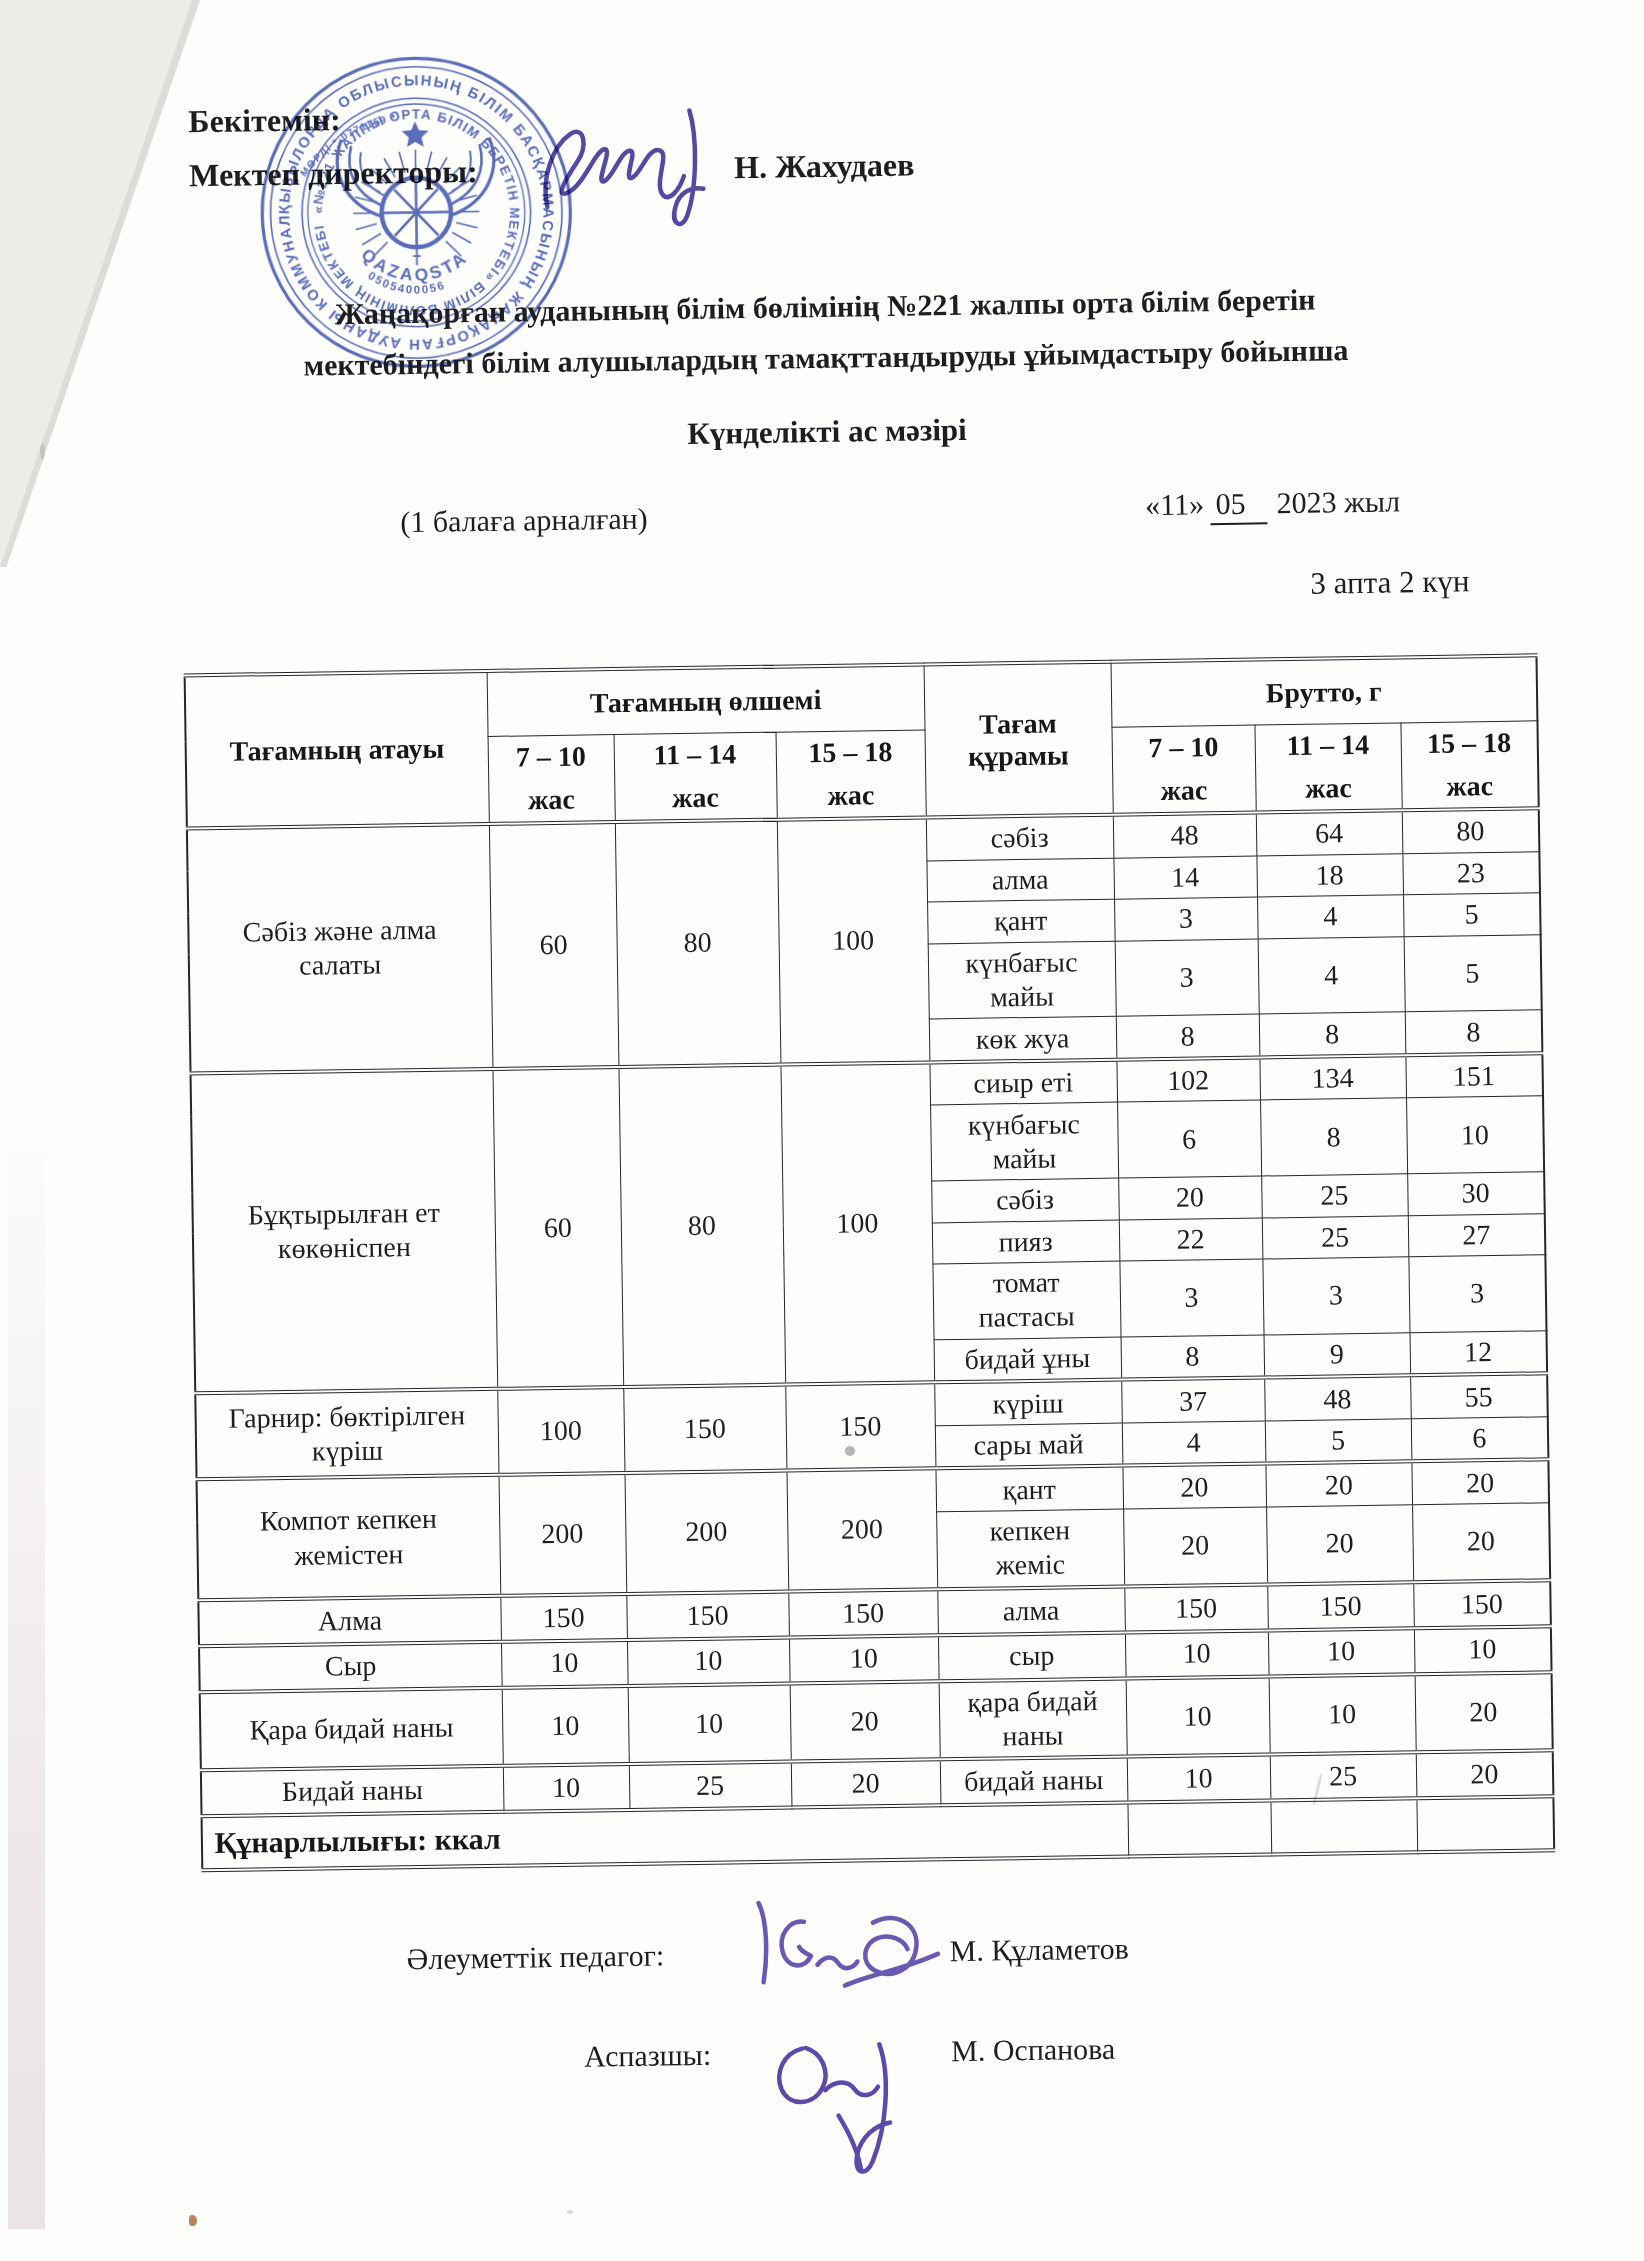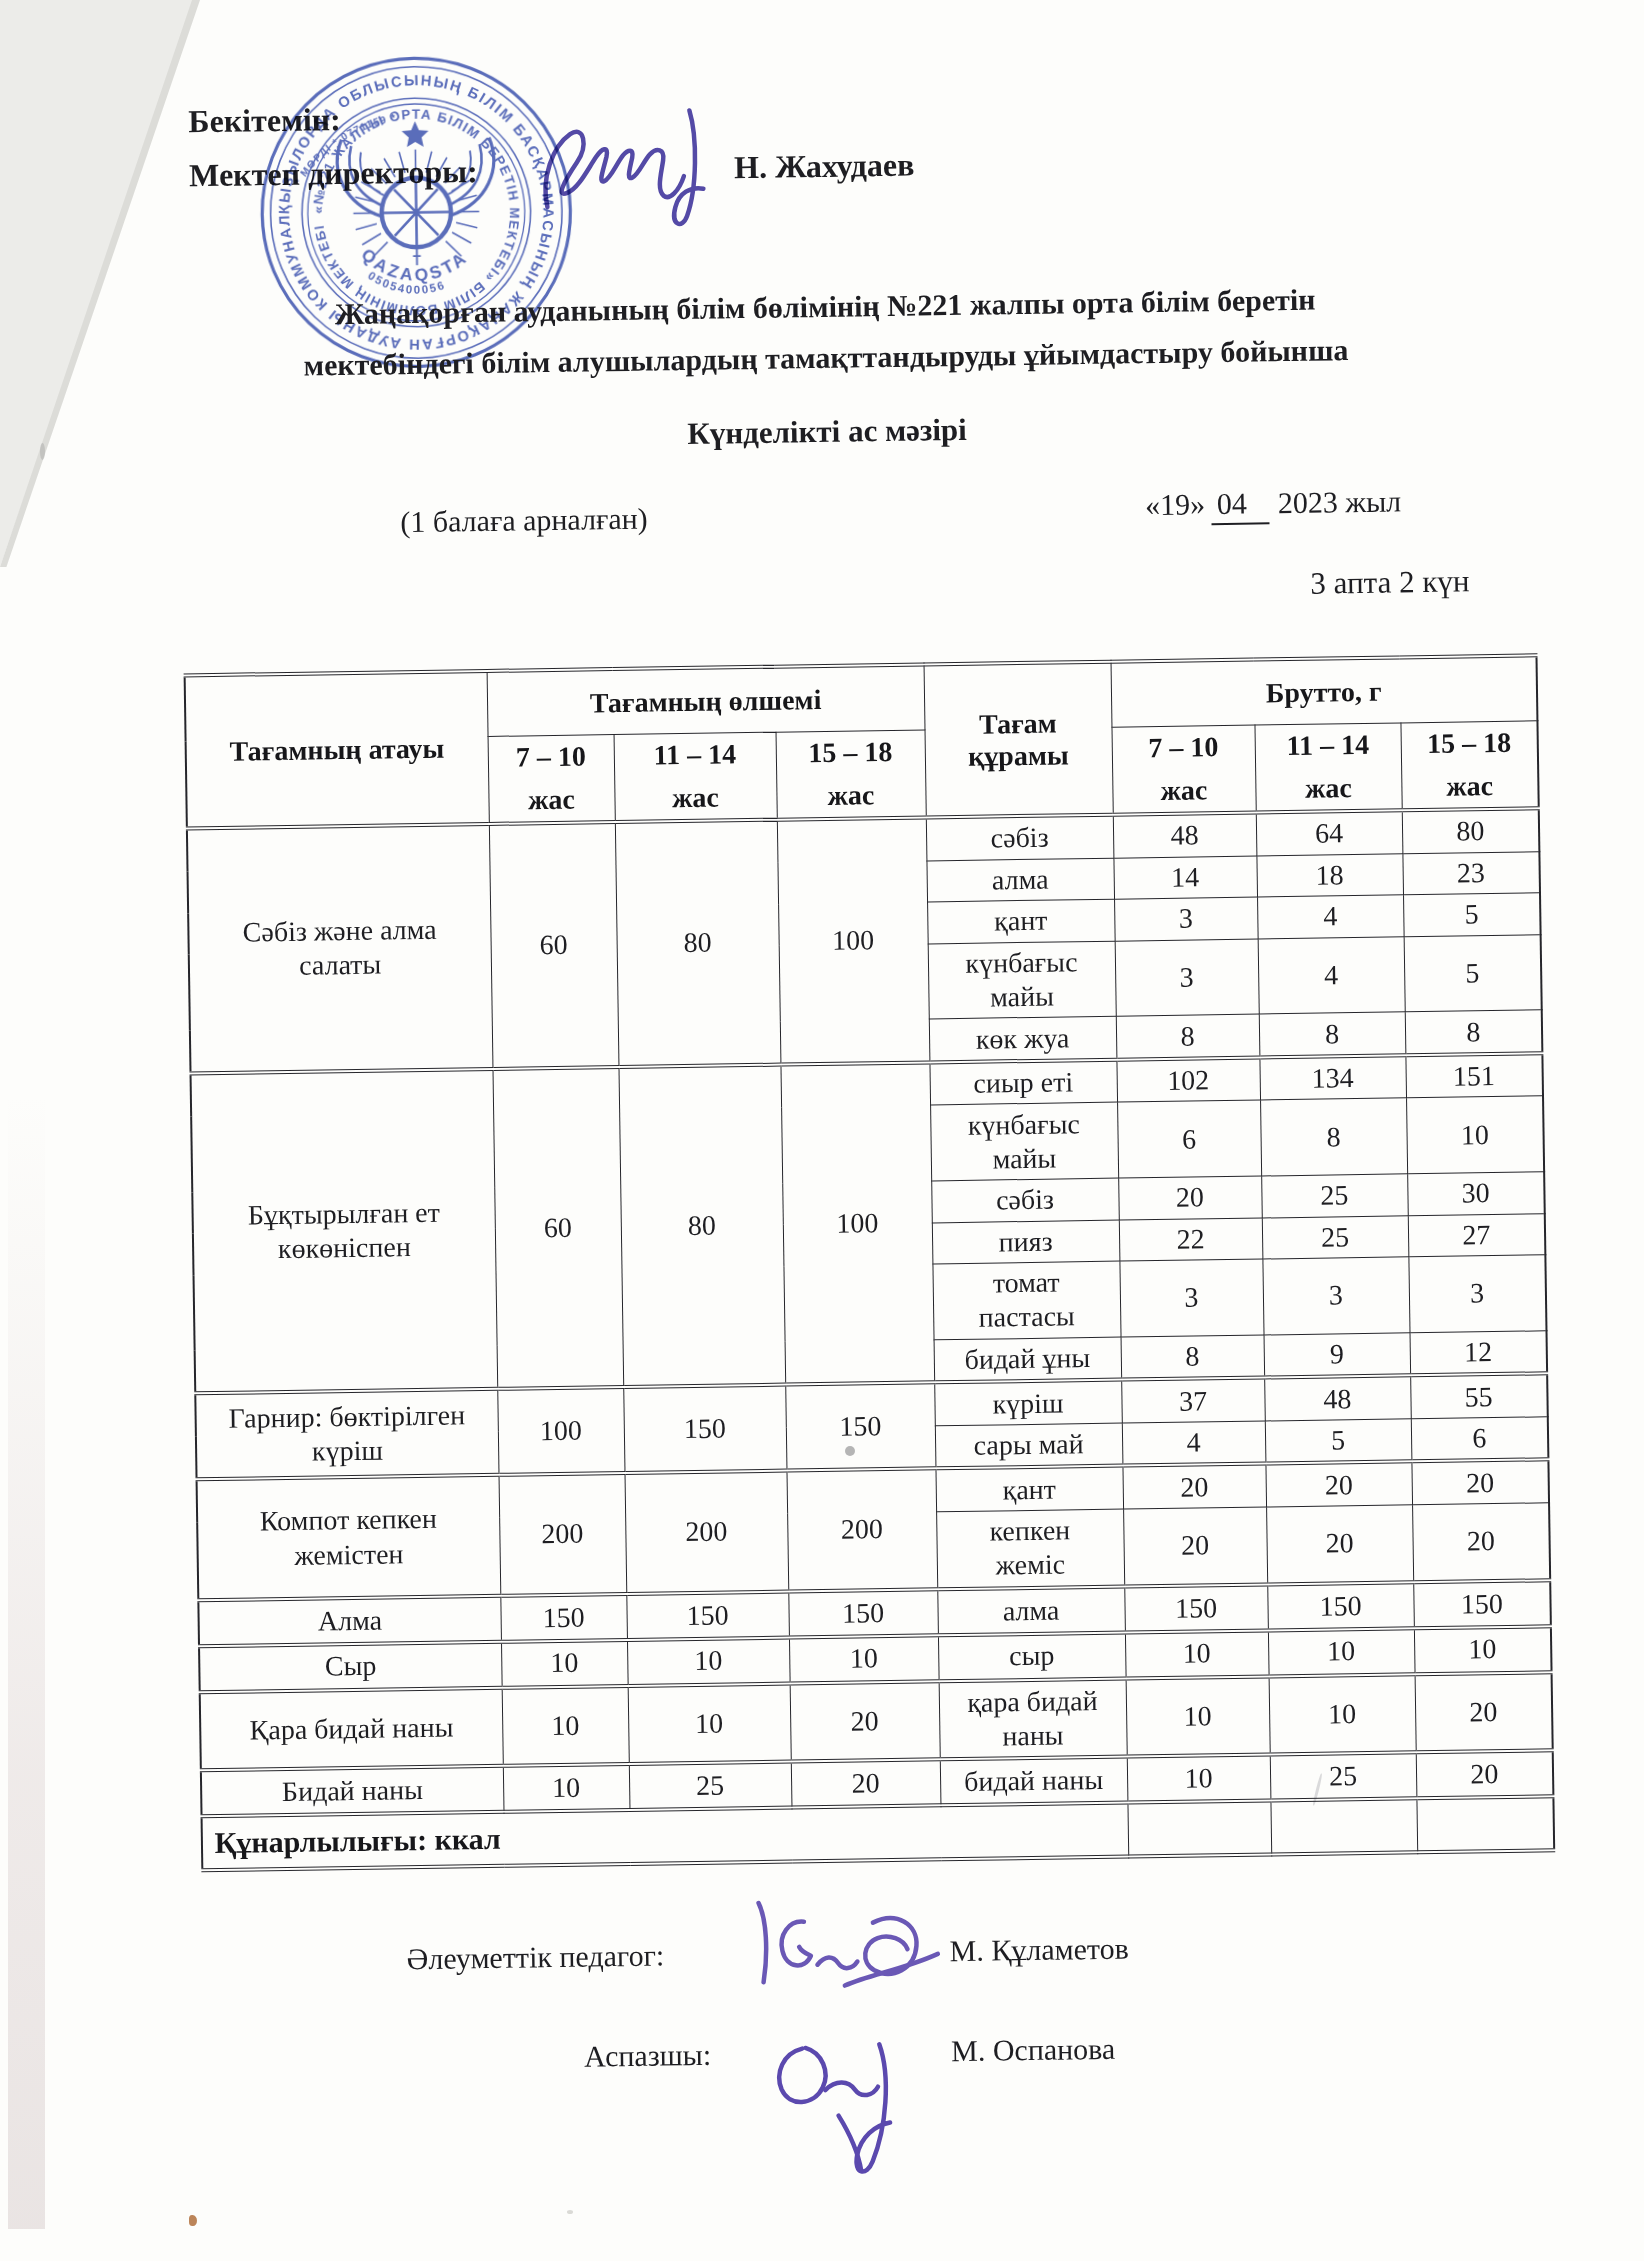--- a/index.html
+++ b/index.html
@@ -163,21 +163,21 @@
       <text class="banner-text"><textPath href="#bannerPath">QAZAQSTAN</textPath></text>
       <text class="code-text"><textPath href="#codePath">0505400056</textPath></text>
     </svg>
 
     <div class="title-line title-1">Жаңақорған ауданының білім бөлімінің №221 жалпы орта білім беретін</div>
     <div class="title-line title-2">мектебіндегі білім алушылардың тамақттандыруды ұйымдастыру бойынша</div>
     <div class="subtitle">Күнделікті ас мәзірі</div>
 
     <div class="per-child">(1 балаға арналған)</div>
     <div class="menu-date">
-      <span>«19»</span><span class="month">04</span><span>2023 жыл</span>
+      <span>«11»</span><span class="month">05</span><span>2023 жыл</span>
     </div>
     <div class="week-note">3 апта 2 күн</div>
 
     <div class="table-wrap">
       <table id="menu-table">
         <colgroup>
           <col style="width:302px">
             <col style="width:126px">
             <col style="width:162px">
             <col style="width:149px">

